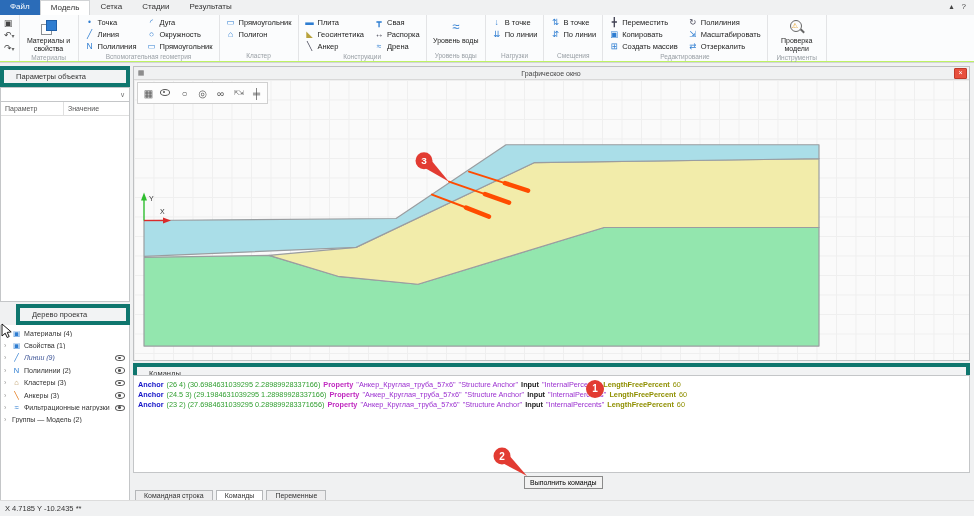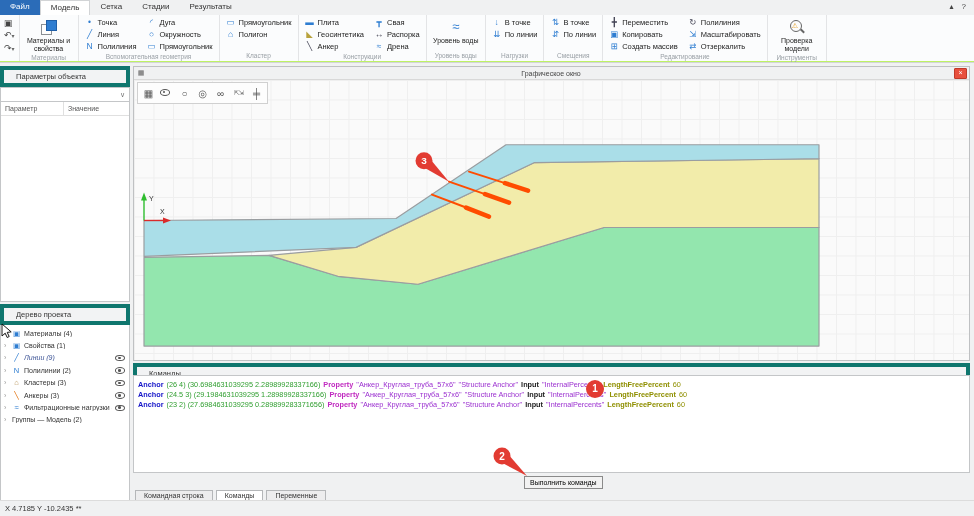--- a/index.html
+++ b/index.html
@@ -37,21 +37,21 @@
   .winicons{position:absolute;right:8px;top:2px;color:#444;font-size:8px;display:flex;gap:8px;}
 
   
   .left{position:absolute;left:0;top:66px;width:130px;height:435px;display:flex;flex-direction:column;}
   .caption{height:13px;line-height:13px;padding-left:12px;background:#f2f3f4;border:4px solid #0f766e;font-size:7.5px;color:#333;}
   .combo{height:13px;margin:0;background:#fff;border:1px solid #c4c6c8;display:flex;align-items:center;justify-content:flex-end;padding-right:4px;color:#777;font-size:7px;}
   .ptable{background:#fff;border:1px solid #c4c6c8;border-top:none;height:199px;}
   .phead{display:flex;border-bottom:1px solid #e0e0e0;height:13px;line-height:13px;font-size:7px;color:#555;}
   .phead>div{padding-left:4px;}
   .phead>div:first-child{width:58px;border-right:1px solid #e0e0e0;}
-  .treecap{margin-top:2px;}
+  .treecap{margin-top:2px;margin-left:16px;}
   .tree{flex:1;background:#fff;border:1px solid #c4c6c8;border-top:none;padding-top:2px;}
   .trow{display:flex;align-items:center;height:12.4px;padding-left:3px;gap:3px;font-size:7px;color:#333;cursor:default;}
   .texp{color:#999;width:5px;font-size:7px;}
   .tico{width:9px;text-align:center;font-size:7.5px;color:#2e7dd1;}
   .tico.orange{color:#e06a00;}
   .tico.house{color:#b08a4a;}
   .tlabel{flex:1;white-space:nowrap;overflow:hidden;}
   .trow.em .tlabel{font-style:italic;color:#445a9a;}
   .eye{position:relative;width:11px;height:10px;display:inline-block;margin-right:3px;}
   .eye::before{content:"";position:absolute;left:0;top:2px;width:8px;height:4.5px;border:1px solid #555;border-radius:50%;}

